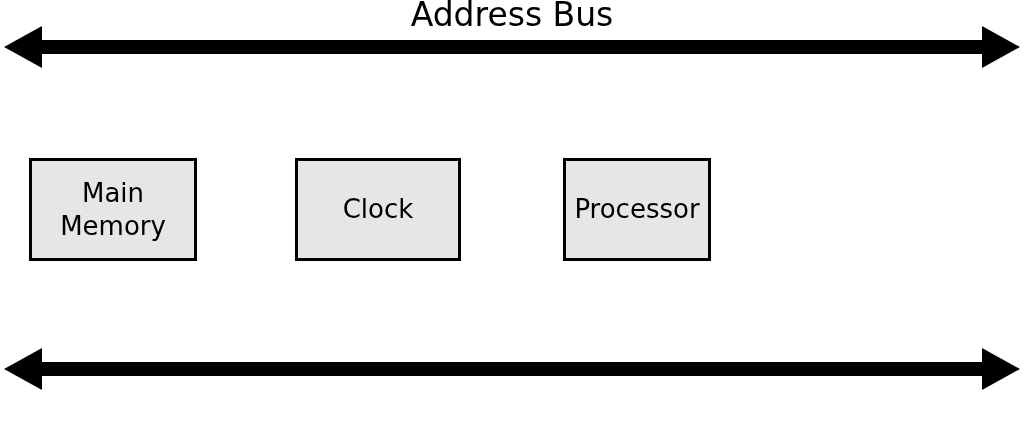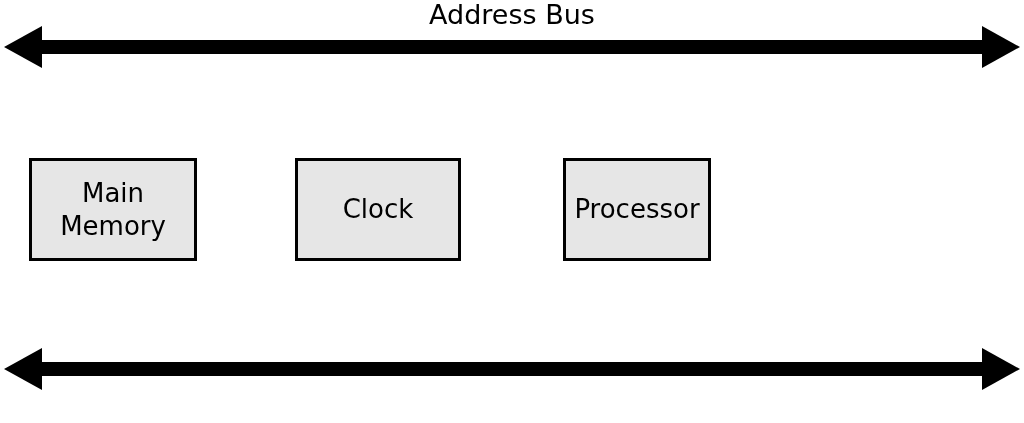--- a/index.html
+++ b/index.html
@@ -20,21 +20,21 @@
     width: 1024px;
     height: 423px;
     background: var(--background);
     overflow: hidden;
   }
   .bus-label {
     position: absolute;
     left: 0;
     width: 100%;
     text-align: center;
-    font-size: 27px;
+    font-size: 33px;
     line-height: 30px;
     color: var(--text);
     white-space: nowrap;
   }
   .bus-label.top { top: 0px; }
   .bus-label.bottom { top: 392px; }
   .bus-arrow {
     position: absolute;
     left: 0;
     width: 1024px;

